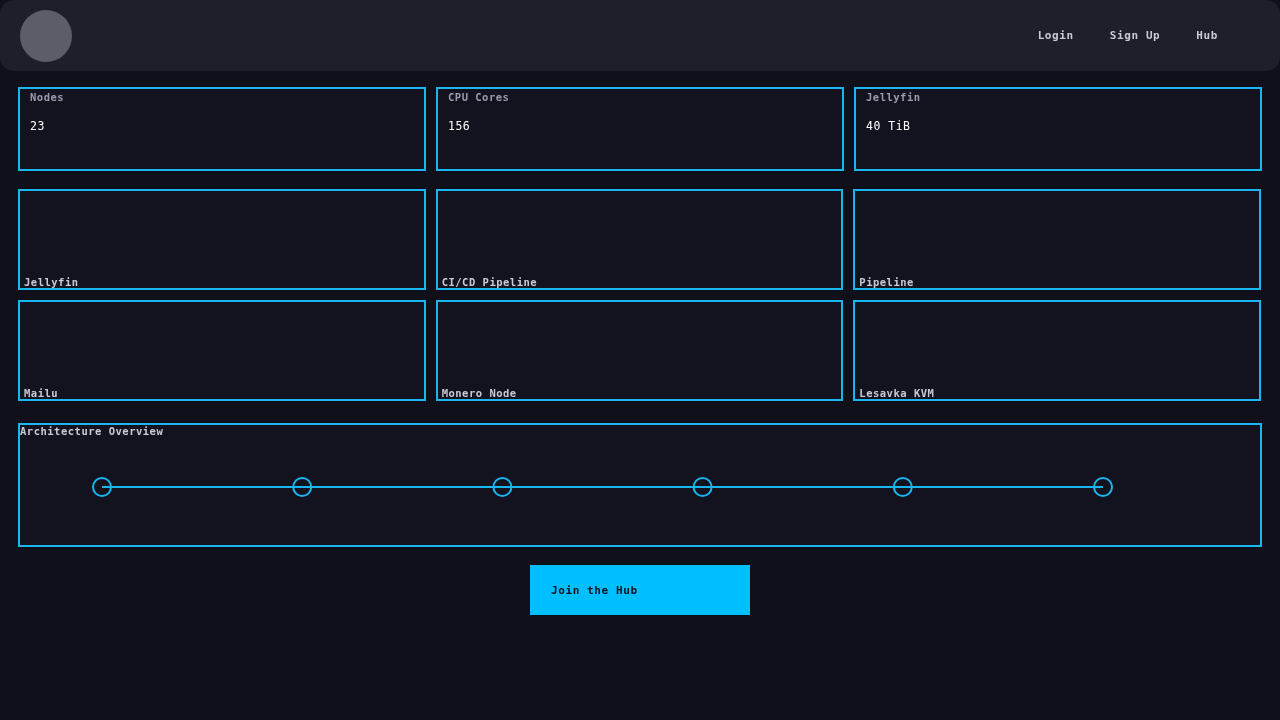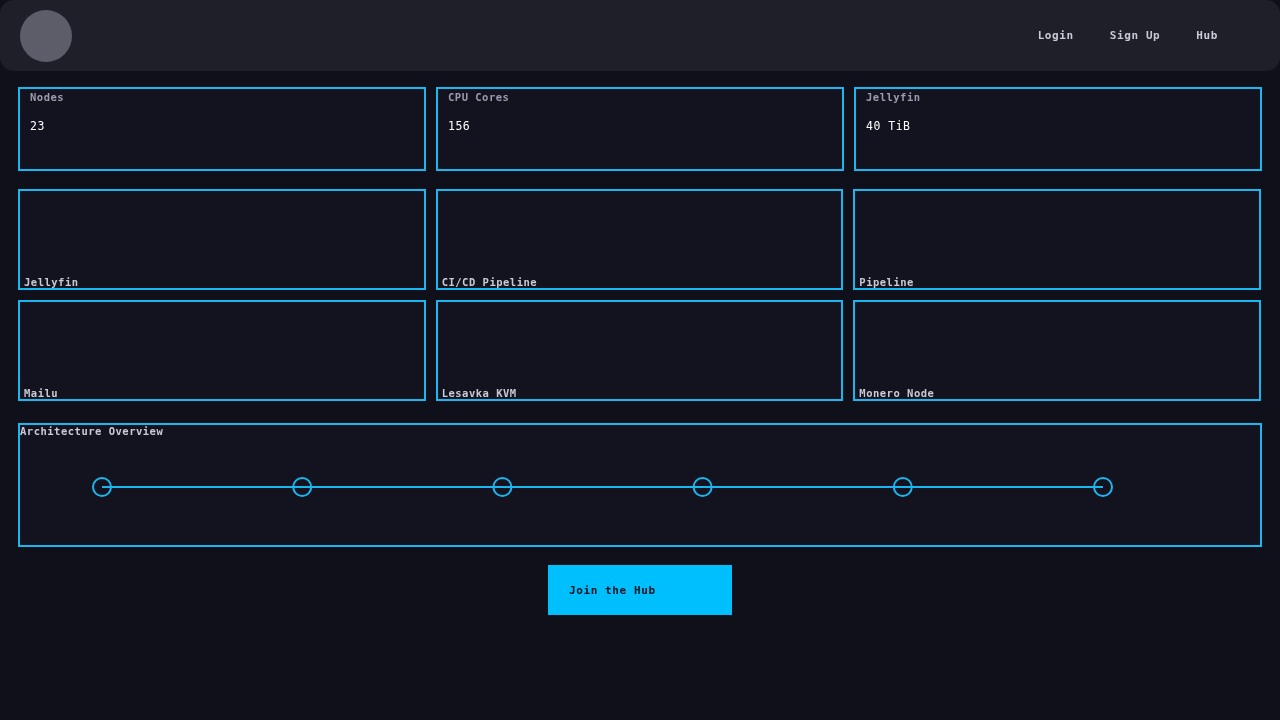--- a/index.html
+++ b/index.html
@@ -114,21 +114,21 @@
   }
   .arch-diagram svg { display:block; width:100%; height:44px; }
 
   
   .cta-row {
     display:flex;
     justify-content:center;
     padding-top:18px;
   }
   .cta {
-    width:184px;
+    width:220px;
     height:50px;
     background:#00bfff;
     border:none;
     color:#12131e;
     font-family:inherit;
     font-size:11px;
     font-weight:bold;
     letter-spacing:.6px;
     text-align:left;
     padding-left:21px;
@@ -169,24 +169,24 @@
   <div class="panel service">
     <span class="service-name">CI/CD Pipeline</span>
   </div>
   <div class="panel service">
     <span class="service-name">Pipeline</span>
   </div>
   <div class="panel service">
     <span class="service-name">Mailu</span>
   </div>
   <div class="panel service">
+    <span class="service-name">Monero Node</span>
+  </div>
+  <div class="panel service">
     <span class="service-name">Lesavka KVM</span>
-  </div>
-  <div class="panel service">
-    <span class="service-name">Monero Node</span>
   </div>
 </div>
 
 <div class="arch-wrap">
   <div class="panel arch">
     <div class="arch-title">Architecture Overview</div>
     <div class="arch-diagram">
       <svg id="arch-svg" viewBox="0 0 1240 44" preserveAspectRatio="none">
           <line x1="82" y1="24" x2="1083" y2="24" stroke="#19b6f0" stroke-width="2"></line>
           <circle cx="82" cy="24" r="9" fill="none" stroke="#19b6f0" stroke-width="2"></circle>

